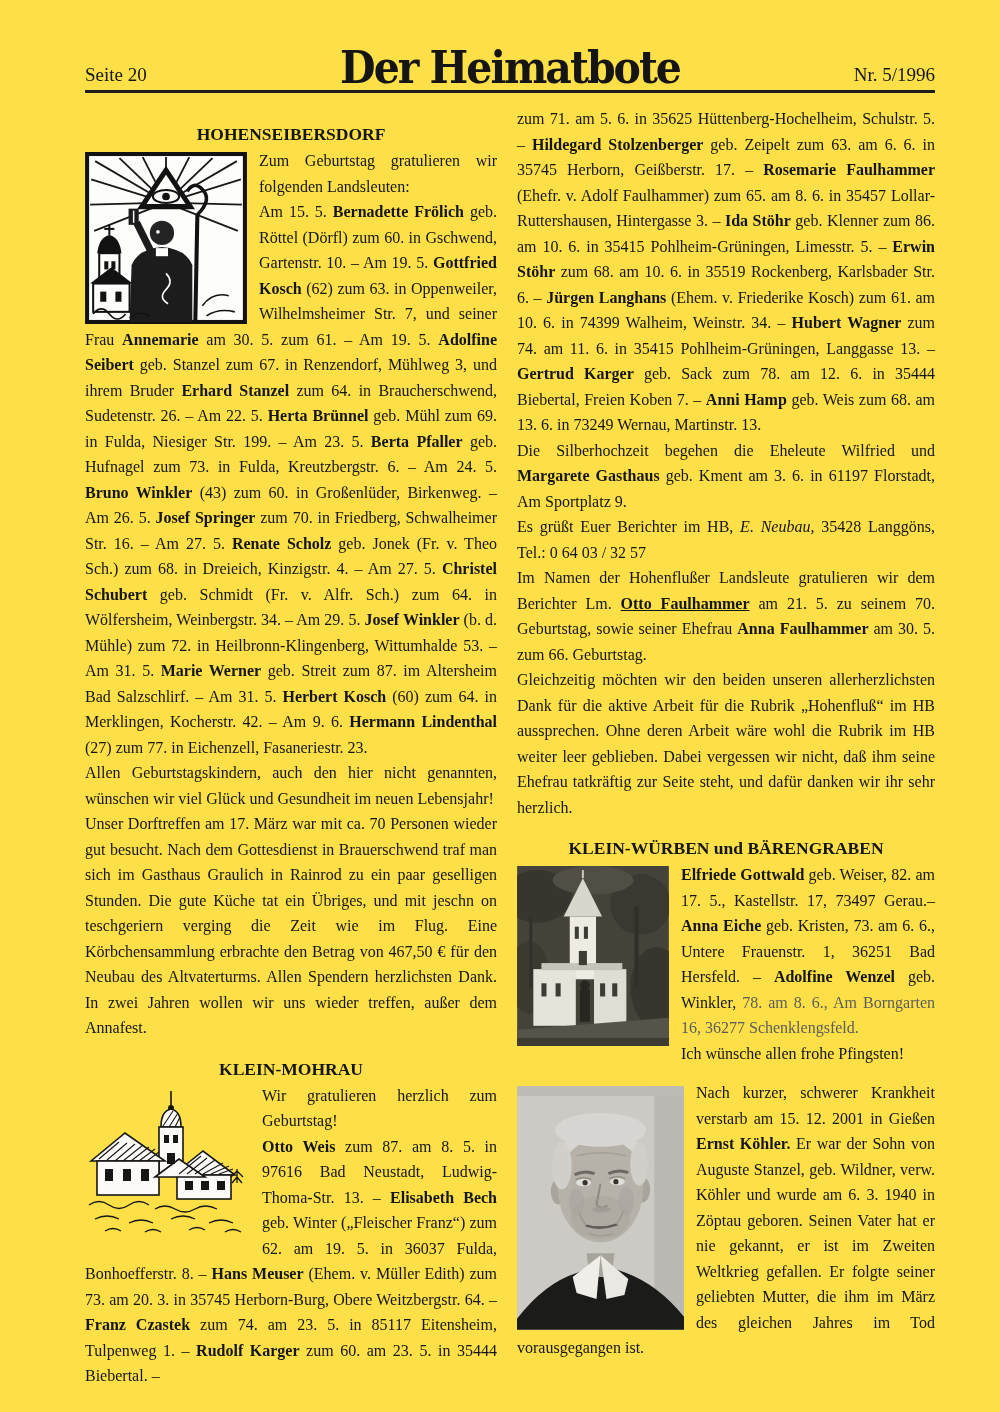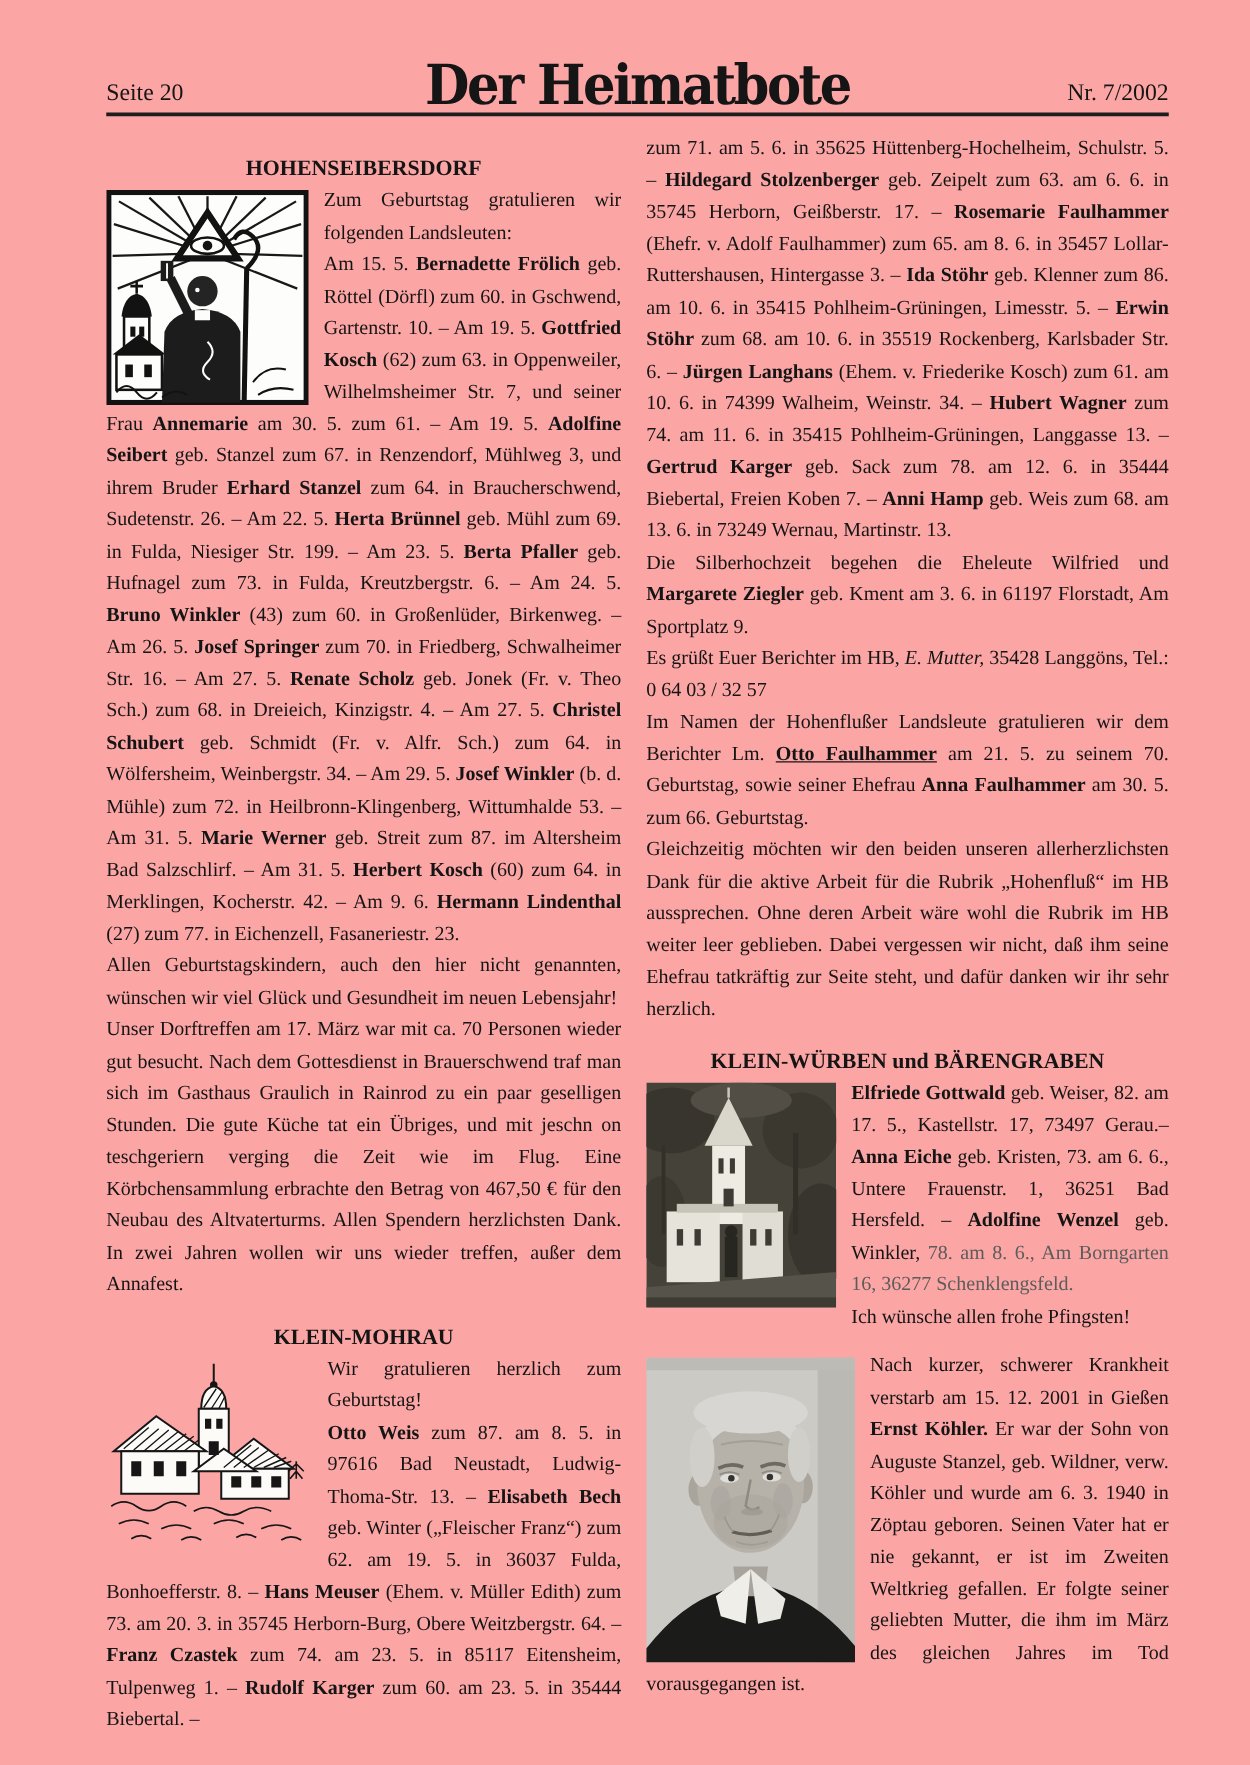--- a/index.html
+++ b/index.html
@@ -1,16 +1,16 @@
 <!DOCTYPE html>
 <html lang="de"><head>
 <meta charset="utf-8">
 <style>
   html,body{margin:0;padding:0;background:#ffffff;}
-  .page{position:relative;width:1000px;height:1412px;background:#fca5a5;color:#151515;
+  .page{position:relative;width:1000px;height:1412px;background:#fde047;color:#151515;
         font-family:"Liberation Serif","DejaVu Serif",serif;overflow:hidden;}
   .masthead-row{position:absolute;left:85px;top:40px;width:850px;height:48px;}
   .page-num{position:absolute;left:0;bottom:2px;font-size:19px;}
   .issue{position:absolute;right:0;bottom:2px;font-size:19px;}
   .logo{position:absolute;left:0;right:0;bottom:-4px;text-align:center;
         font-family:"DejaVu Serif",serif;font-weight:bold;font-size:41px;
         letter-spacing:-2px;transform:scaleY(1.08);}
   .rule{position:absolute;left:85px;top:90px;width:850px;height:3px;background:#1d1d1d;}
   .col{position:absolute;top:106px;font-size:16px;line-height:25.5px;text-align:justify;}
   .col-left{left:85px;width:412px;}
@@ -25,21 +25,21 @@
   svg{display:block;}
 </style>
 </head>
 <body>
 
 <div class="page">
 
   <div class="masthead-row">
     <div class="page-num">Seite 20</div>
     <div class="logo">Der Heimatbote</div>
-    <div class="issue">Nr. 7/2002</div>
+    <div class="issue">Nr. 5/1996</div>
   </div>
   <div class="rule"></div>
 
   <div class="col col-left">
 
     <section>
       <h3>HOHENSEIBERSDORF</h3>
       <div class="img-float">
         <svg width="162" height="172" viewBox="0 0 160 170">
           <rect x="2" y="2" width="156" height="166" fill="#fdfdfb" stroke="#121212" stroke-width="4"></rect>
@@ -135,22 +135,22 @@
       </div>
       <p><span>Wir gratulieren herzlich zum Geburtstag!</span></p>
       <p><span style="font-weight: bold;">Otto Weis</span><span> zum 87. am 8. 5. in 97616 Bad Neustadt, Ludwig-Thoma-Str. 13. – </span><span style="font-weight: bold;">Elisabeth Bech</span><span> geb. Winter („Fleischer Franz“) zum 62. am 19. 5. in 36037 Fulda, Bonhoefferstr. 8. – </span><span style="font-weight: bold;">Hans Meuser</span><span> (Ehem. v. Müller Edith) zum 73. am 20. 3. in 35745 Herborn-Burg, Obere Weitzbergstr. 64. – </span><span style="font-weight: bold;">Franz Czastek</span><span> zum 74. am 23. 5. in 85117 Eitensheim, Tulpenweg 1. – </span><span style="font-weight: bold;">Rudolf Karger</span><span> zum 60. am 23. 5. in 35444 Biebertal. – </span></p>
     </section>
   </div>
 
   <div class="col col-right">
 
     <section>
       <p><span>zum 71. am 5. 6. in 35625 Hüttenberg-Hochelheim, Schulstr. 5. – </span><span style="font-weight: bold;">Hildegard Stolzenberger</span><span> geb. Zeipelt zum 63. am 6. 6. in 35745 Herborn, Geißberstr. 17. – </span><span style="font-weight: bold;">Rosemarie Faulhammer</span><span> (Ehefr. v. Adolf Faulhammer) zum 65. am 8. 6. in 35457 Lollar-Ruttershausen, Hintergasse 3. – </span><span style="font-weight: bold;">Ida Stöhr</span><span> geb. Klenner zum 86. am 10. 6. in 35415 Pohlheim-Grüningen, Limesstr. 5. – </span><span style="font-weight: bold;">Erwin Stöhr</span><span> zum 68. am 10. 6. in 35519 Rockenberg, Karlsbader Str. 6. – </span><span style="font-weight: bold;">Jürgen Langhans</span><span> (Ehem. v. Friederike Kosch) zum 61. am 10. 6. in 74399 Walheim, Weinstr. 34. – </span><span style="font-weight: bold;">Hubert Wagner</span><span> zum 74. am 11. 6. in 35415 Pohlheim-Grüningen, Langgasse 13. – </span><span style="font-weight: bold;">Gertrud Karger</span><span> geb. Sack zum 78. am 12. 6. in 35444 Biebertal, Freien Koben 7. – </span><span style="font-weight: bold;">Anni Hamp</span><span> geb. Weis zum 68. am 13. 6. in 73249 Wernau, Martinstr. 13.</span></p>
-      <p><span>Die </span><span style="font-weight: normal;">Silberhochzeit</span><span> begehen die Eheleute </span><span style="font-weight: normal;">Wilfried</span><span> und </span><span style="font-weight: bold;">Margarete Ziegler</span><span> geb. Kment am 3. 6. in 61197 Florstadt, Am Sportplatz 9.</span></p>
-      <p><span>Es grüßt Euer Berichter im HB, </span><span style="font-style: italic;">E. Mutter,</span><span> 35428 Langgöns, Tel.: 0 64 03 / 32 57</span></p>
+      <p><span>Die </span><span style="font-weight: normal;">Silberhochzeit</span><span> begehen die Eheleute </span><span style="font-weight: normal;">Wilfried</span><span> und </span><span style="font-weight: bold;">Margarete Gasthaus</span><span> geb. Kment am 3. 6. in 61197 Florstadt, Am Sportplatz 9.</span></p>
+      <p><span>Es grüßt Euer Berichter im HB, </span><span style="font-style: italic;">E. Neubau,</span><span> 35428 Langgöns, Tel.: 0 64 03 / 32 57</span></p>
       <p><span>Im Namen der Hohenflußer Landsleute gratulieren wir dem Berichter Lm. </span><span style="font-weight: bold; text-decoration: underline;">Otto Faulhammer</span><span> am 21. 5. zu seinem 70. Geburtstag, sowie seiner Ehefrau </span><span style="font-weight: bold;">Anna Faulhammer</span><span> am 30. 5. zum 66. Geburtstag.</span></p>
       <p><span>Gleichzeitig möchten wir den beiden unseren allerherzlichsten Dank für die aktive Arbeit für die Rubrik „Hohenfluß“ im HB aussprechen. Ohne deren Arbeit wäre wohl die Rubrik im HB weiter leer geblieben. Dabei vergessen wir nicht, daß ihm seine Ehefrau tatkräftig zur Seite steht, und dafür danken wir ihr sehr herzlich.</span></p>
     </section>
 
     <section class="sp-top">
       <h3>KLEIN-WÜRBEN und BÄRENGRABEN</h3>
       <div class="img-float">
         <svg width="152" height="180" viewBox="0 0 150 178">
           <rect width="150" height="178" fill="#454239"></rect>
           <g opacity="0.8">

